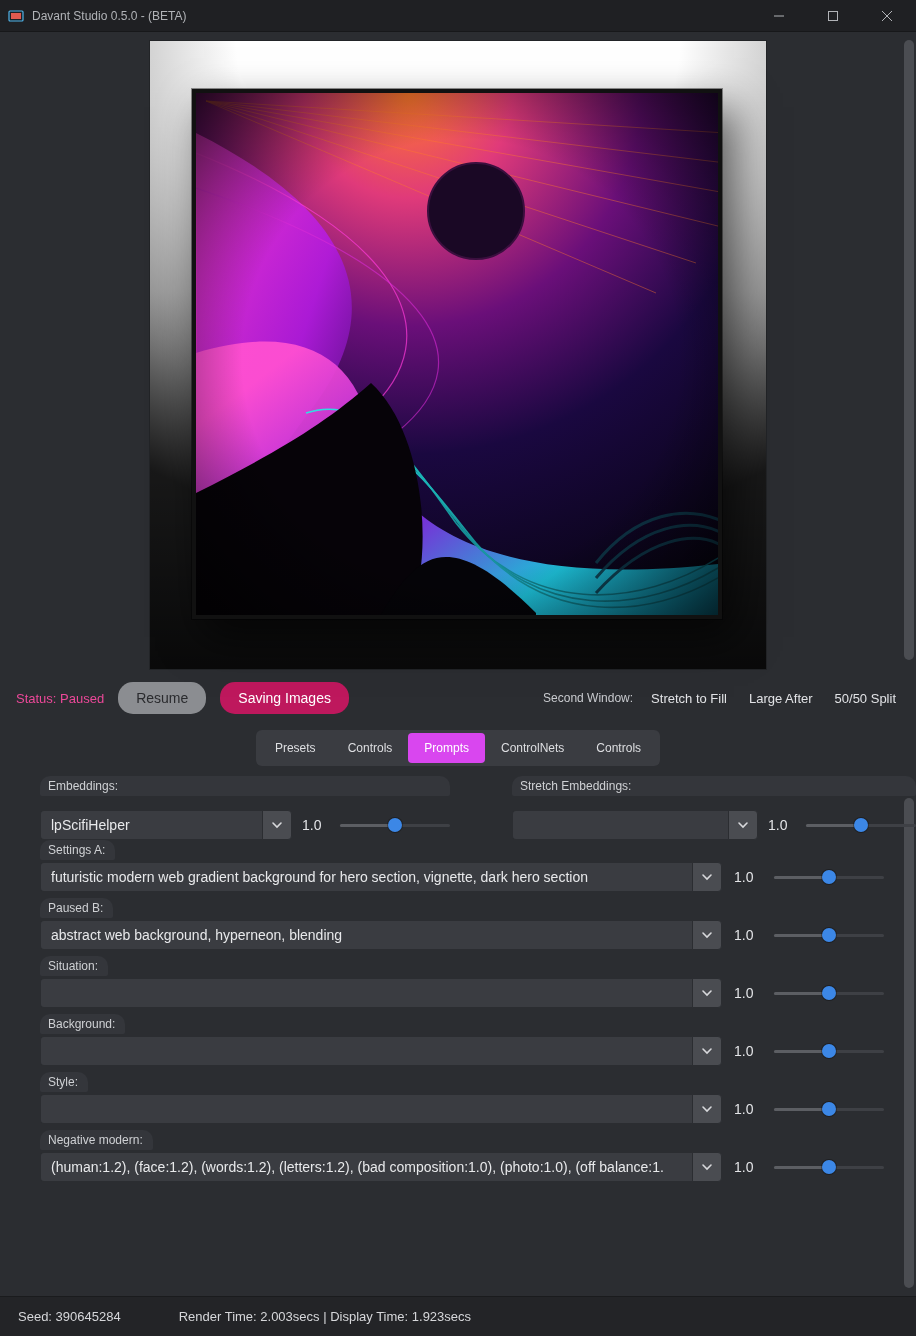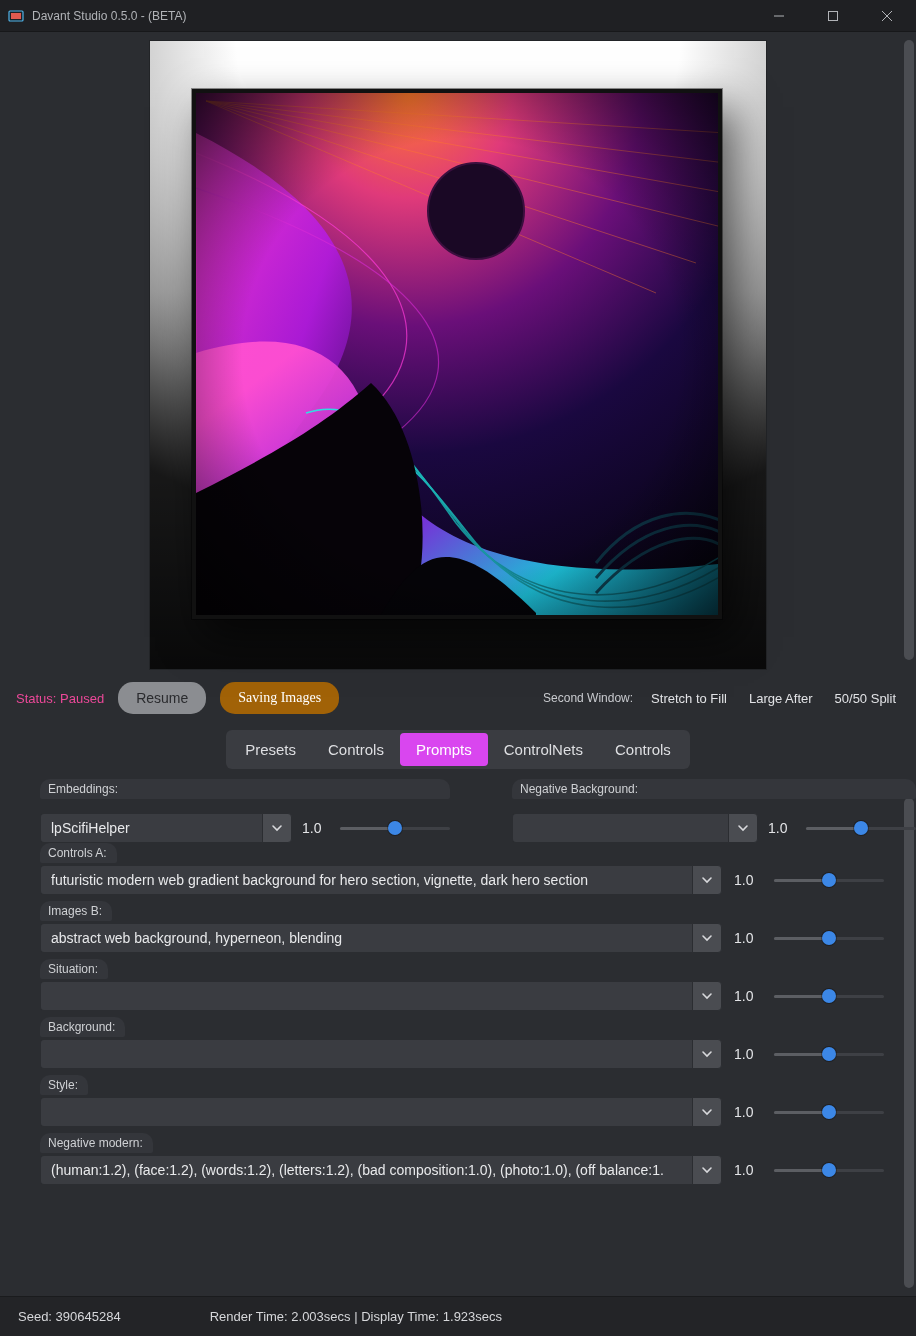--- a/index.html
+++ b/index.html
@@ -110,23 +110,22 @@
     display: inline-flex;
     align-items: center;
     justify-content: center;
   }
   .btn-resume {
     background: #8b8d91;
     color: #2a2b2e;
     font-weight: 500;
   }
   .btn-saving {
-    background: #a16207;
+    background: #be185d;
     color: #ffffff;
-    font-family: Liberation Serif, serif;
   }
   .statusbar .spacer { flex: 1; }
   .statusbar .sw-label { font-size: 12px; color: #c9cbcf; }
   .link {
     color: #e2e3e6;
     font-size: 13px;
     cursor: pointer;
     padding: 4px 4px;
   }
 
@@ -138,21 +137,21 @@
   }
   .tabs {
     display: inline-flex;
     background: #3a3c41;
     border-radius: 6px;
     padding: 3px;
     gap: 0;
   }
   .tab {
     padding: 8px 16px;
-    font-size: 15px;
+    font-size: 12px;
     color: #dedfe2;
     border-radius: 4px;
     cursor: pointer;
   }
   .tab.active {
     background: #d946ef;
     color: #fff;
   }
 
   
@@ -264,21 +263,21 @@
   
   .footer {
     position: absolute;
     left: 0; right: 0; bottom: 0;
     height: 40px;
     background: #232427;
     border-top: 1px solid #1a1b1d;
     display: flex;
     align-items: center;
     padding: 0 18px;
-    gap: 89px;
+    gap: 58px;
     font-size: 13px;
     color: #d6d7da;
   }
 
 </style>
 </head>
 <body>
 
 <div class="titlebar">
   <span class="app-icon">
@@ -428,21 +427,21 @@
           <div class="slider long">
             <div class="track">
                 <div class="fill" style="width:50%"></div>
               </div>
             <div class="thumb" style="left:50%"></div>
           </div>
         </div>
       </div>
 
       <div class="emb-col" style="margin-left:42px;">
-        <span class="field-label">Negative Background:</span>
+        <span class="field-label">Stretch Embeddings:</span>
         <div class="control-row">
           <div class="combo medium">
             <input class="combo-input" value="" style="">
             <div class="combo-btn">
               <svg viewBox="0 0 14 14">
                   <path d="M3 5 L7 9 L11 5" fill="none" stroke="#d8d9dc" stroke-width="1.6" stroke-linecap="round"></path>
                 </svg>
             </div>
           </div>
           <span class="weight">1.0</span>
@@ -451,40 +450,40 @@
                 <div class="fill" style="width:50%"></div>
               </div>
             <div class="thumb" style="left:50%"></div>
           </div>
         </div>
       </div>
     </div>
 
     <div id="fields-container">
         <div class="field-block">
-    <span class="field-label">Controls A:</span>
+    <span class="field-label">Settings A:</span>
     <div class="input-row">
       <div class="combo full">
         <input class="combo-input" value="futuristic modern web gradient background for hero section, vignette, dark hero section" style="">
         <div class="combo-btn">
           <svg viewBox="0 0 14 14">
                   <path d="M3 5 L7 9 L11 5" fill="none" stroke="#d8d9dc" stroke-width="1.6" stroke-linecap="round"></path>
                 </svg>
         </div>
       </div>
       <span class="weight">1.0</span>
       <div class="slider long">
         <div class="track">
                 <div class="fill" style="width:50%"></div>
               </div>
         <div class="thumb" style="left:50%"></div>
       </div>
     </div></div>
         <div class="field-block">
-    <span class="field-label">Images B:</span>
+    <span class="field-label">Paused B:</span>
     <div class="input-row">
       <div class="combo full">
         <input class="combo-input" value="abstract web background, hyperneon, blending" style="">
         <div class="combo-btn">
           <svg viewBox="0 0 14 14">
                   <path d="M3 5 L7 9 L11 5" fill="none" stroke="#d8d9dc" stroke-width="1.6" stroke-linecap="round"></path>
                 </svg>
         </div>
       </div>
       <span class="weight">1.0</span>

